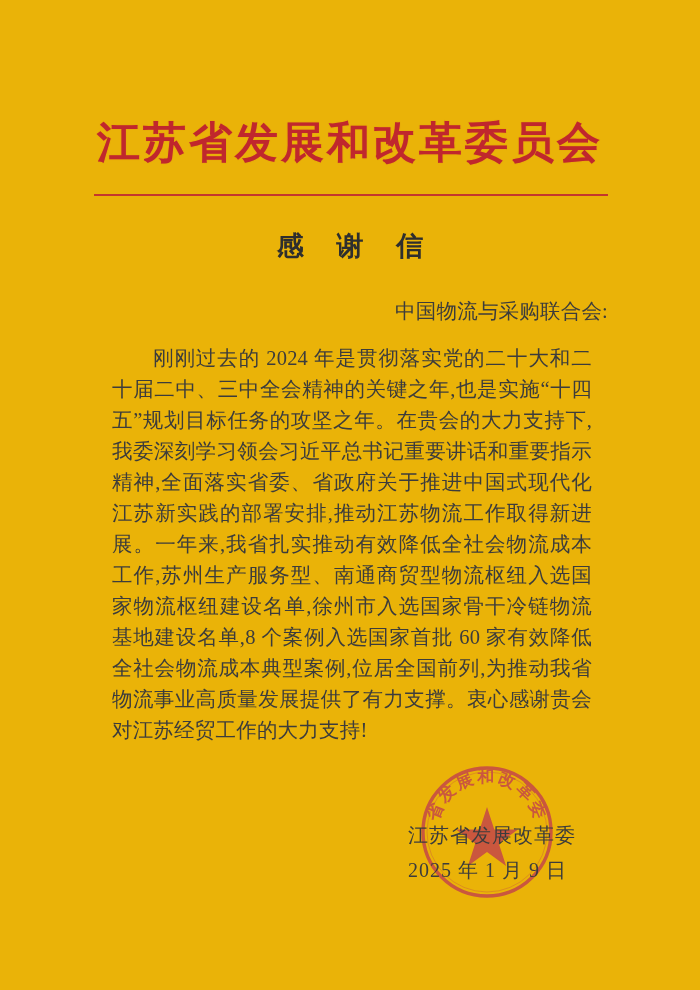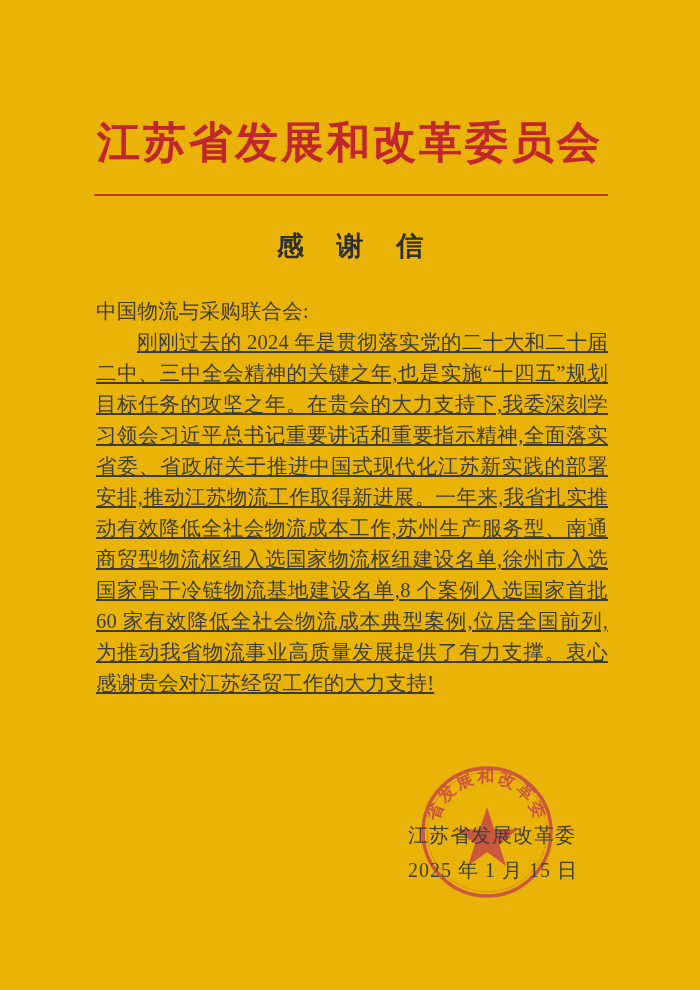--- a/index.html
+++ b/index.html
@@ -67,28 +67,27 @@
     width: 512px;
     color: #3c3c3c;
     font-size: 20.5px;
     line-height: 31px;
     text-align: justify;
     text-justify: inter-character;
     letter-spacing: 0.2px;
   }
   .salutation {
     margin: 0 0 0 0;
-    text-align: left;
+    text-align: right;
   }
   .para {
-    margin: 0;
+    margin: 16px;
     text-indent: 2em;
     text-align: justify;
     text-justify: inter-character;
-    text-decoration: underline;
   }
 
   
   .signature-block {
     position: absolute;
     left: 408px;
     top: 820px;
     width: 200px;
     color: #3c3c3c;
     font-size: 20px;
@@ -137,16 +136,16 @@
       <circle cx="69" cy="69" r="60" fill="none" stroke="#c3434a" stroke-width="0.8" opacity="0.5"></circle>
       <text font-family="'Liberation Serif','DejaVu Serif',serif" font-size="17" font-weight="700" fill="#c3434a" letter-spacing="2.6">
         <textPath href="#sealArc" startOffset="50%" text-anchor="middle">江苏省发展和改革委员会</textPath>
       </text>
       <polygon fill="#c3434a" points="69,44 76.3,66.5 100,66.5 80.8,80.4 88.1,102.9 69,89 49.9,102.9 57.2,80.4 38,66.5 61.7,66.5"></polygon>
     </svg>
   </div>
 
   <div class="signature-block">
     <div class="sig-org">江苏省发展改革委</div>
-    <div class="sig-date">2025 年 1 月 15 日</div>
+    <div class="sig-date">2025 年 1 月 9 日</div>
   </div>
 
 </div>
 
 </body></html>

